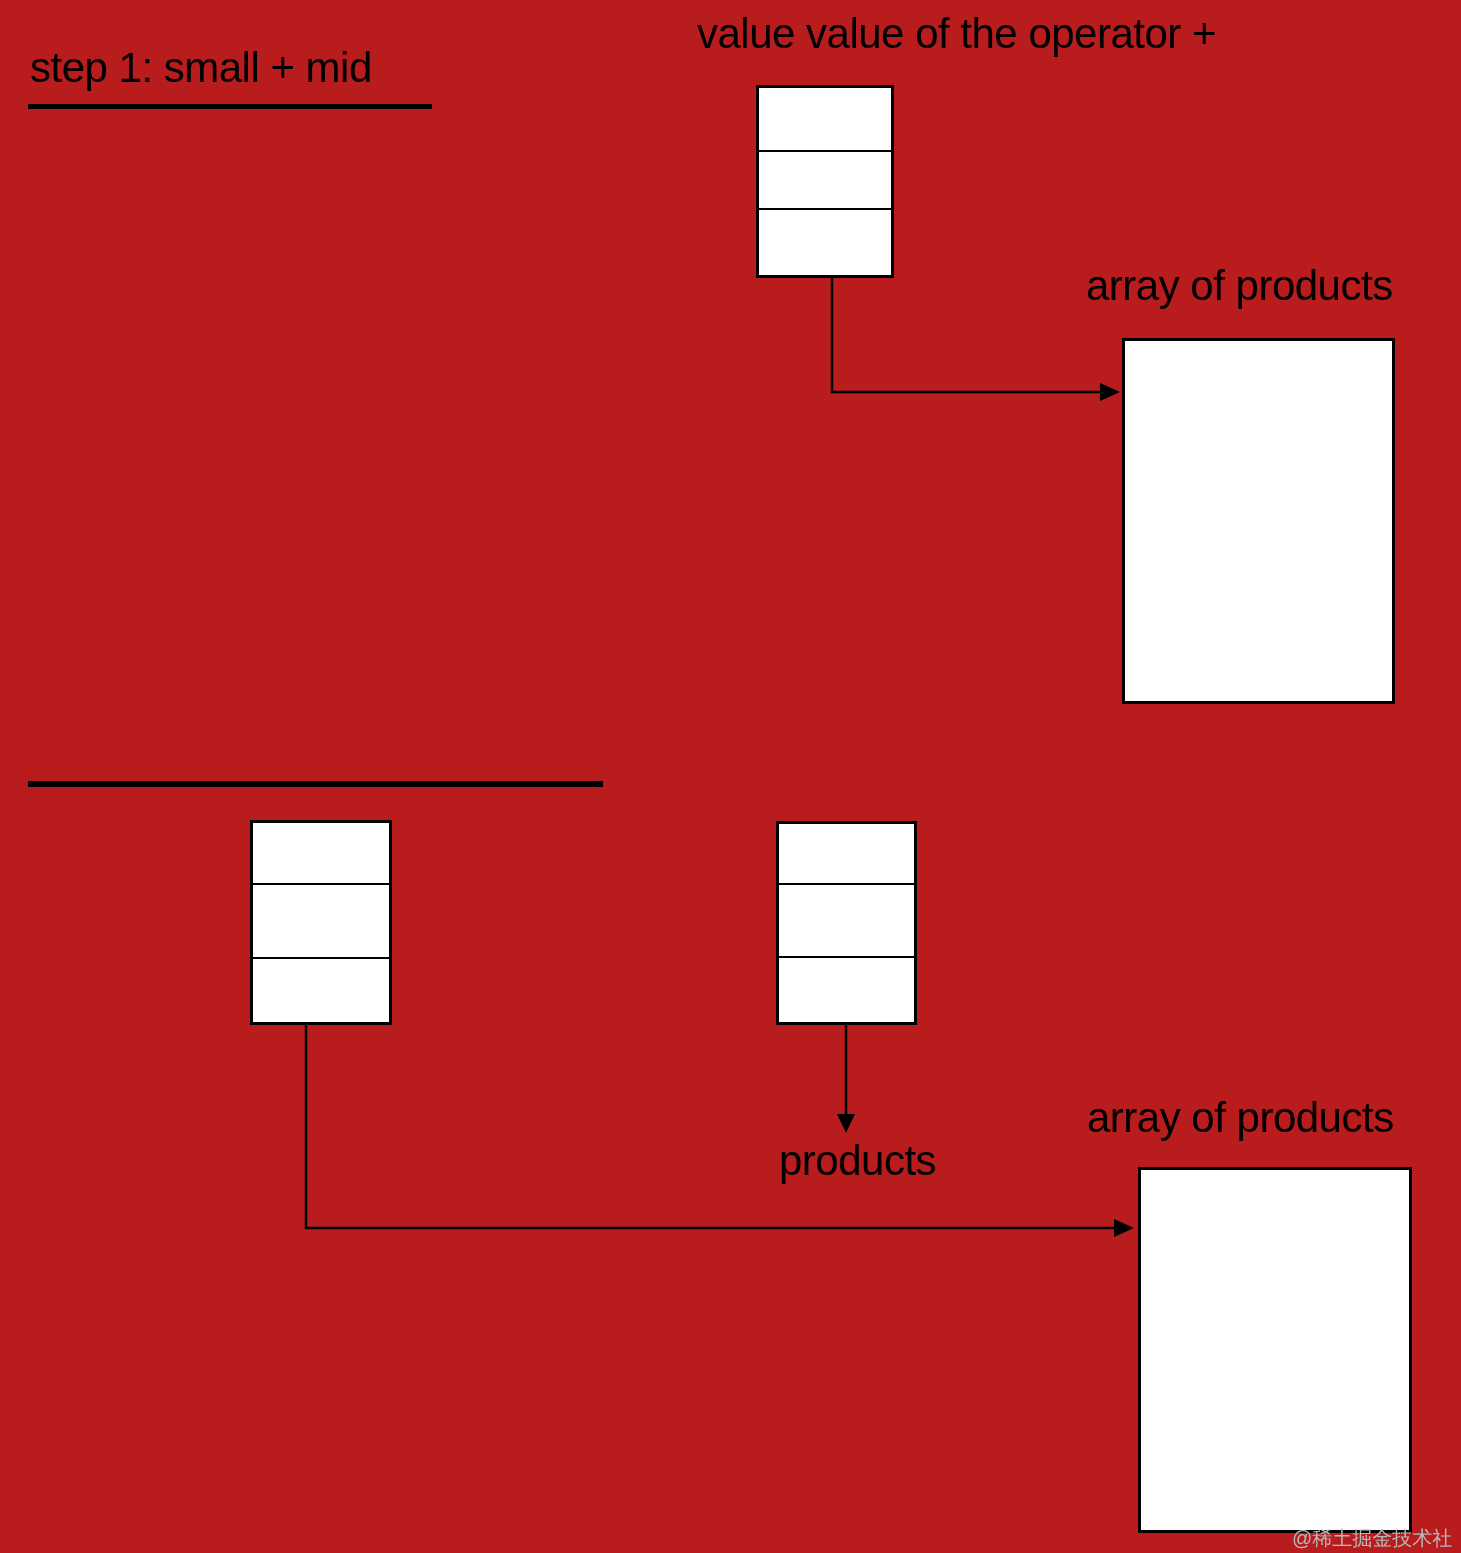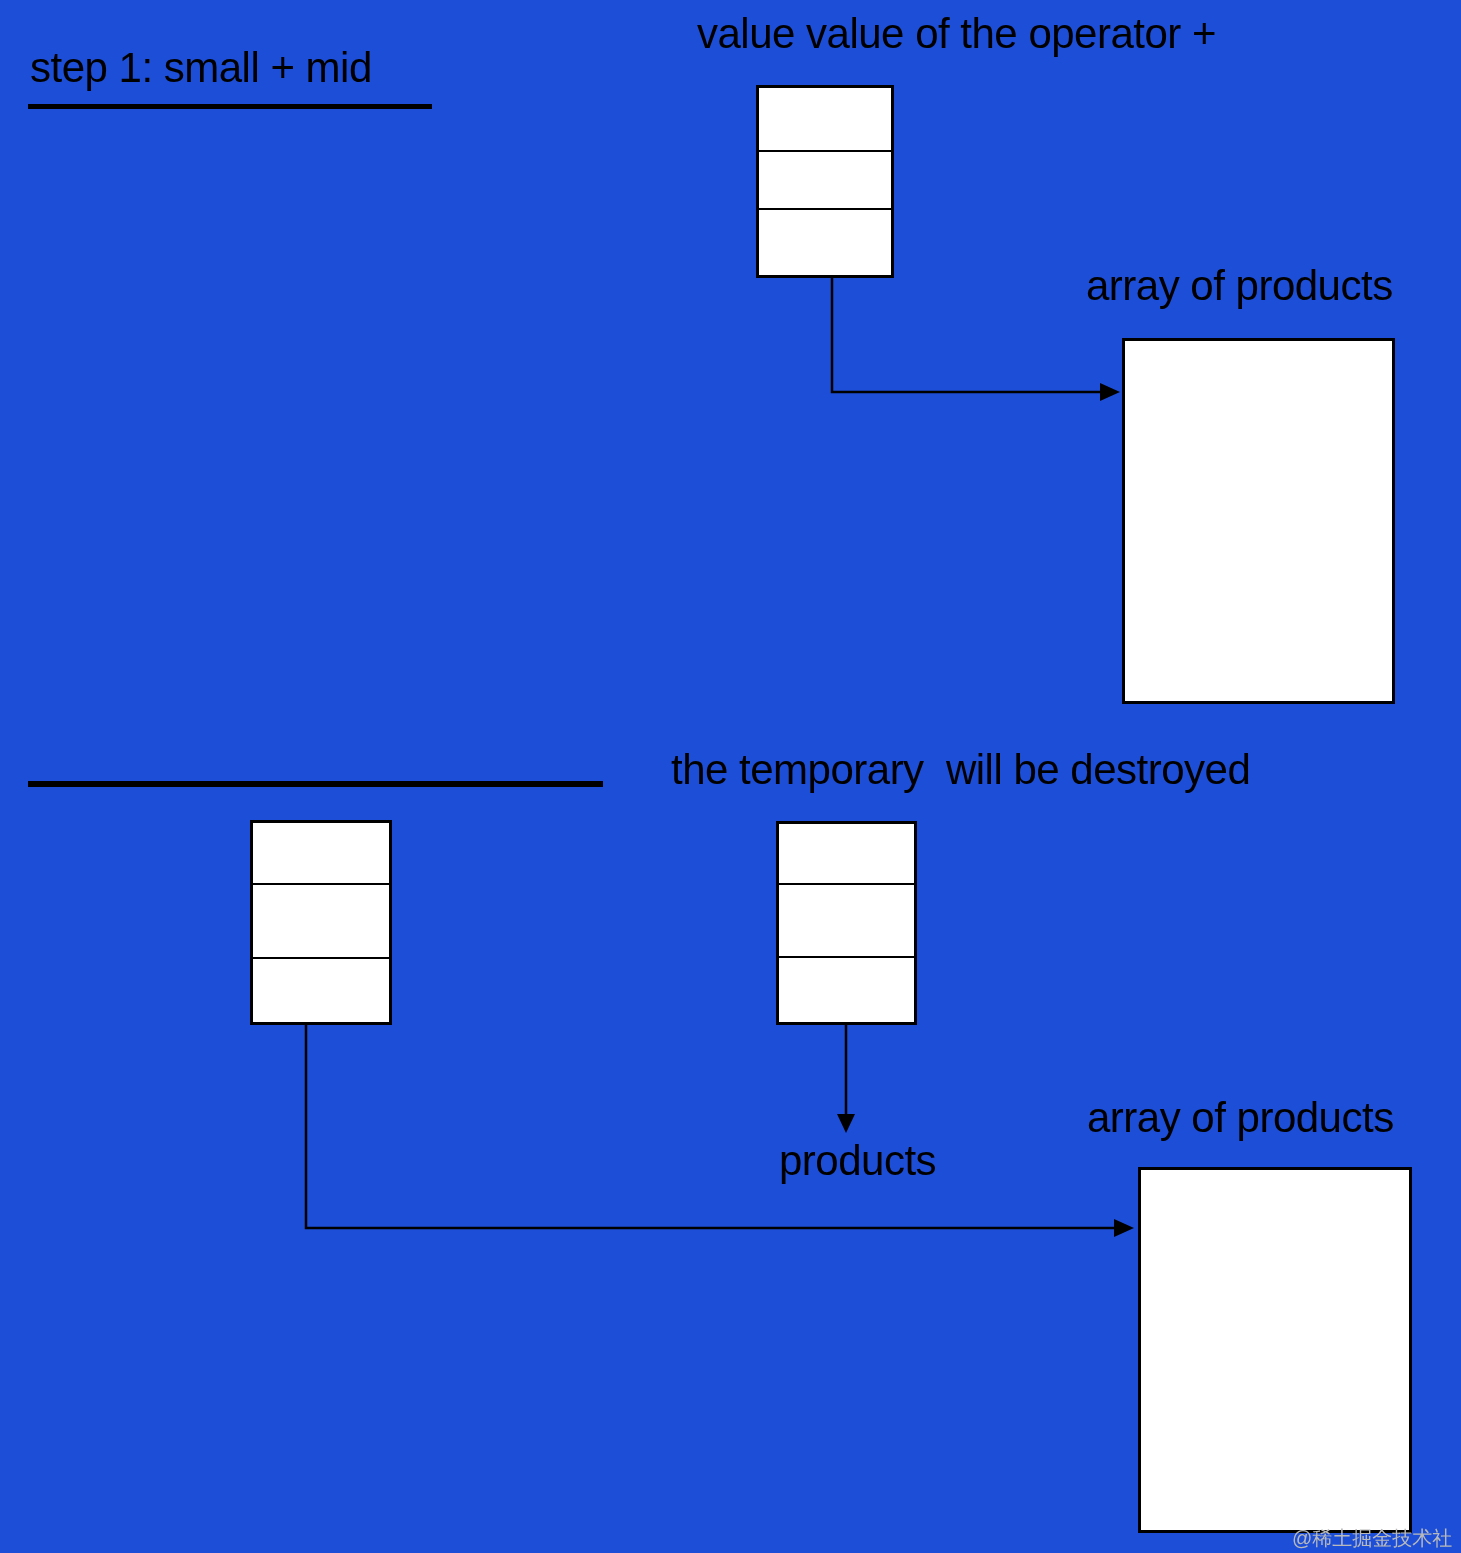--- a/index.html
+++ b/index.html
@@ -4,21 +4,21 @@
 <style>
   html, body {
     margin: 0;
     padding: 0;
     background: #ffffff;
   }
   .canvas {
     position: relative;
     width: 1461px;
     height: 1553px;
-    background: #1d4ed8;
+    background: #b91c1c;
     font-family: "Liberation Sans", sans-serif;
     color: #000000;
     overflow: hidden;
   }
   .overlay {
     position: absolute;
     left: 0;
     top: 0;
     width: 1461px;
     height: 1553px;
@@ -97,21 +97,20 @@
     <div class="divider" style="top:62px;"></div>
     <div class="divider" style="top:120px;"></div>
   </div>
 
   <div class="label" style="left:1086px; top:263px;">array of products</div>
 
   <div class="big-box" style="left:1122px; top:338px; width:273px; height:366px;"></div>
 
   <div class="underline" style="left:28px; top:781px; width:575px; height:6px;"></div>
 
-  <div class="label" style="left:671px; top:747px;">the temporary  will be destroyed</div>
 
   <div class="record-box" style="left:250px; top:820px; width:142px; height:205px;">
     <div class="divider" style="top:60px;"></div>
     <div class="divider" style="top:134px;"></div>
   </div>
 
   <div class="record-box" style="left:776px; top:821px; width:141px; height:204px;">
     <div class="divider" style="top:59px;"></div>
     <div class="divider" style="top:132px;"></div>
   </div>

